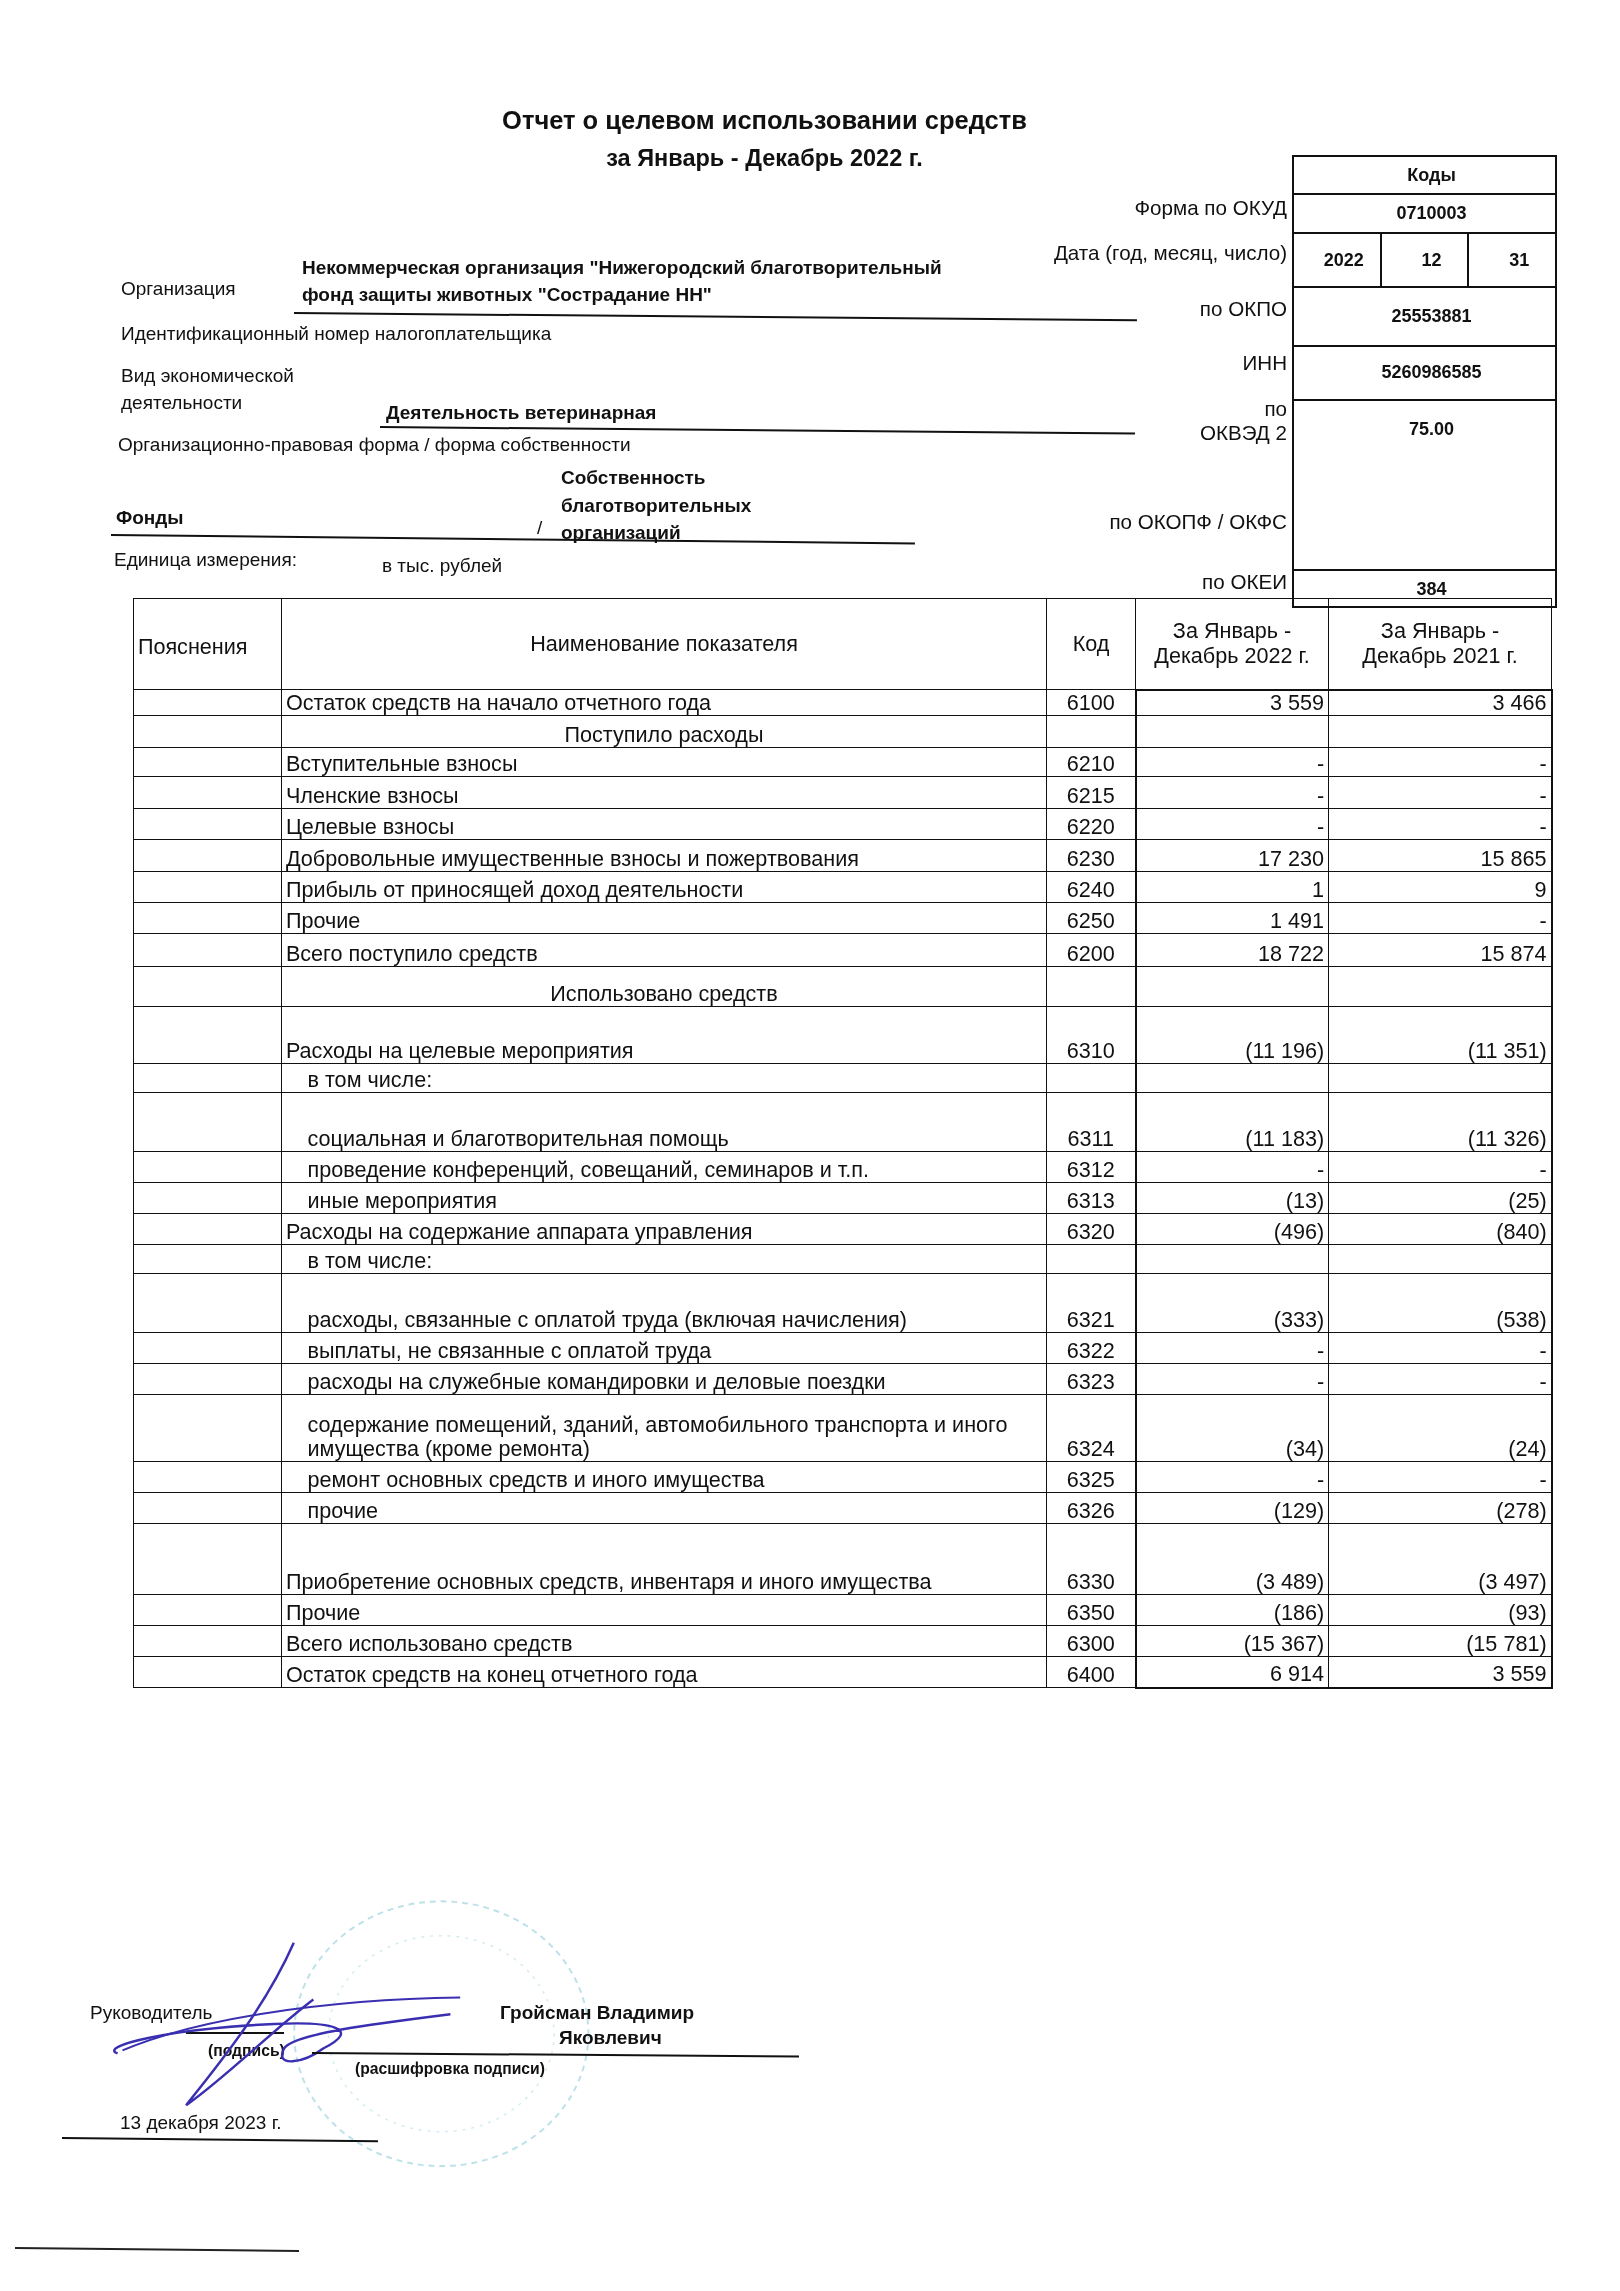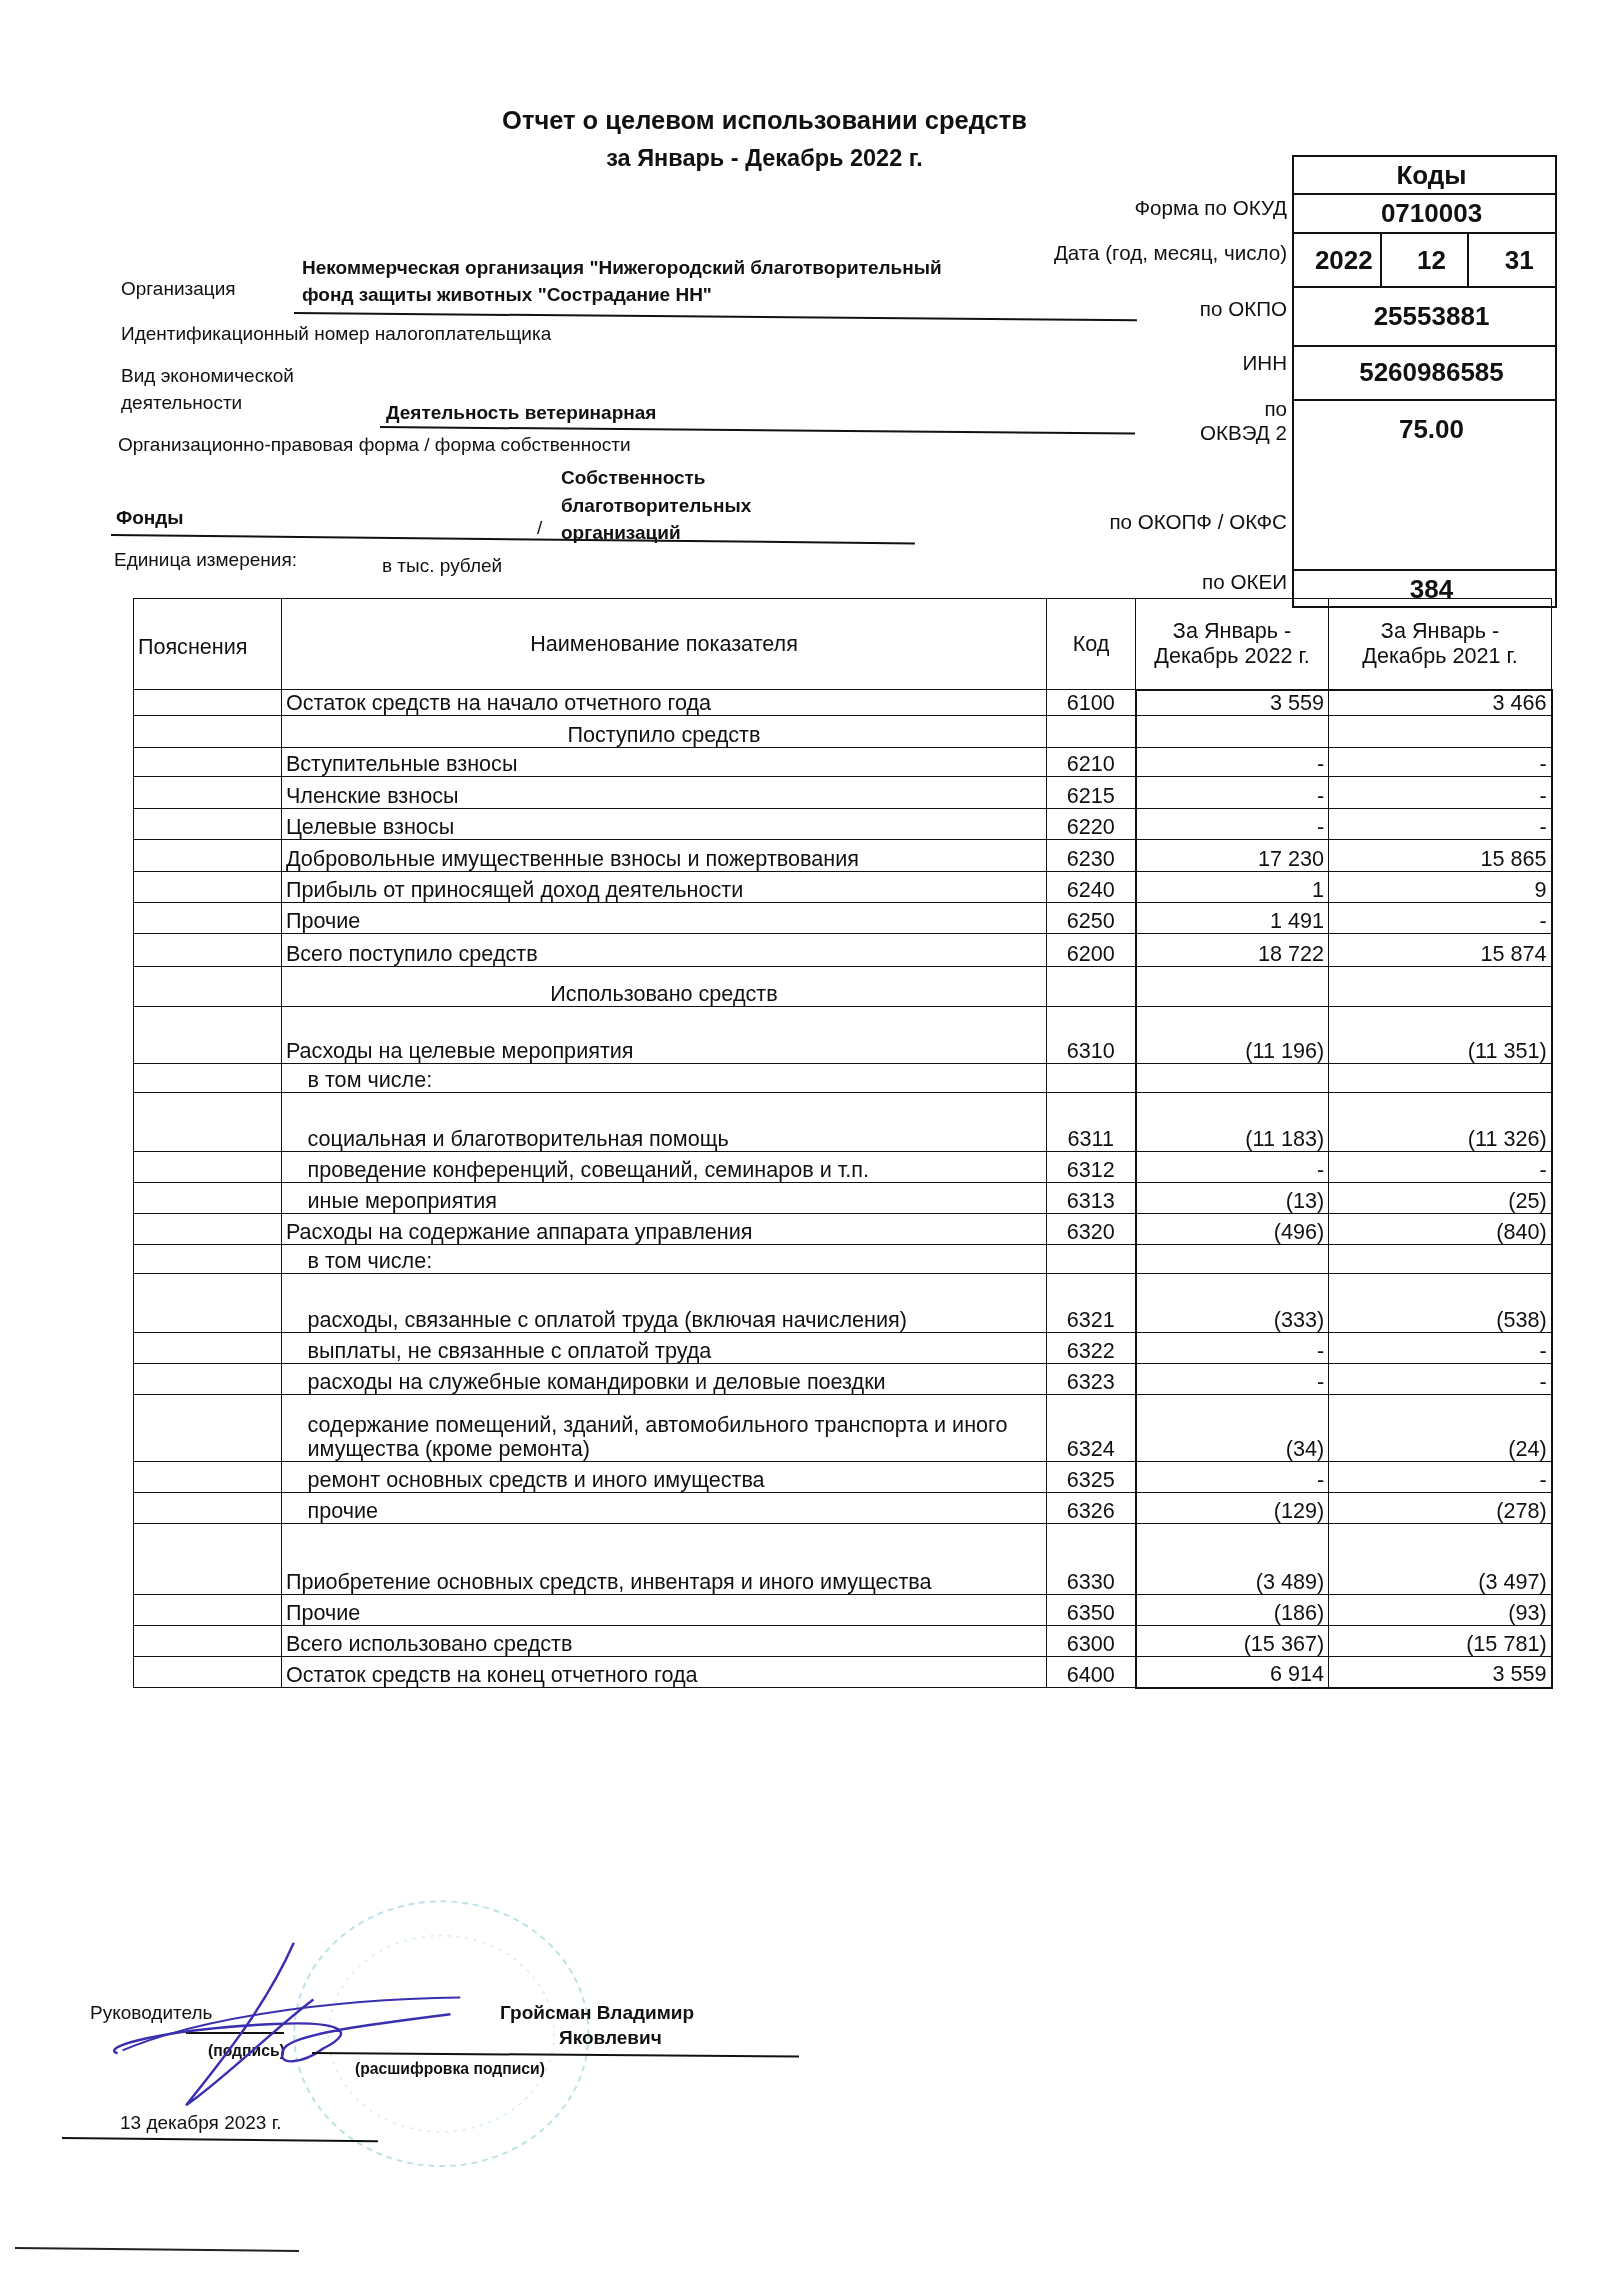--- a/index.html
+++ b/index.html
@@ -8,21 +8,21 @@
   .abs { position: absolute; }
   .title { left: 0; width: 1529px; text-align: center; font-weight: bold; font-size: 25.5px; }
   .lbl { font-size: 19px; white-space: nowrap; }
   .bold { font-weight: bold; }
   .rline { height: 2px; background: #111; }
 
   
   .codes { left: 1292px; top: 155px; width: 265px; height: 453px; border: 2.9px solid #111; }
   .cr { position: absolute; left: 0; right: 0; border-top: 2px solid #111; display: flex; }
   .cr:first-child { border-top: none; }
-  .cc { flex: 1; display: flex; align-items: center; justify-content: center; font-weight: bold; font-size: 26px; border-left: 2px solid #111; padding-left: 14px; }
+  .cc { flex: 1; display: flex; align-items: center; justify-content: center; font-weight: bold; font-size: 18px; border-left: 2px solid #111; padding-left: 14px; }
   .cc:first-child { border-left: none; }
 
   .codelabel { right: 333px; text-align: right; font-size: 20.6px; white-space: nowrap; }
 
   
   .tbl { left: 133px; top: 598px; width: 1418px; border-collapse: collapse; position: absolute; table-layout: fixed; }
   .tbl td, .tbl th { border: 1.5px solid #111; font-size: 21.6px; font-weight: normal; vertical-align: bottom; padding: 0 3.9px 1px 3.9px; line-height: 23.5px; }
   .tbl th { vertical-align: middle; text-align: center; height: 91px; line-height: 25.5px; }
   .tbl th.expl { text-align: left; vertical-align: top; padding-top: 35px; }
   .tbl td.name { text-align: left; }
@@ -121,21 +121,21 @@
   <tbody id="tbody">
       <tr style="height: 25.5px;">
         <td></td>
         <td class="name ">Остаток средств на начало отчетного года</td>
         <td class="code">6100</td>
         <td class="val vb" style="border-top:2.9px solid #111">3 559</td>
         <td class="val vr" style="border-top:2.9px solid #111">3 466</td>
       </tr>
       <tr style="height: 32px;">
         <td></td>
-        <td class="name center">Поступило средств</td>
+        <td class="name center">Поступило расходы</td>
         <td class="code"></td>
         <td class="val vb"></td>
         <td class="val vr"></td>
       </tr>
       <tr style="height: 29px;">
         <td></td>
         <td class="name ">Вступительные взносы</td>
         <td class="code">6210</td>
         <td class="val vb">-</td>
         <td class="val vr">-</td>

